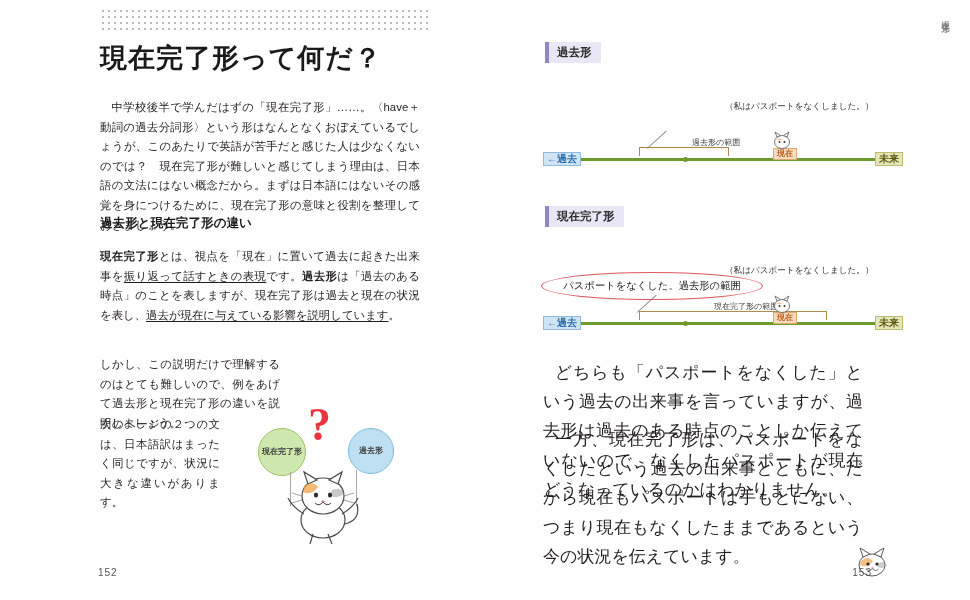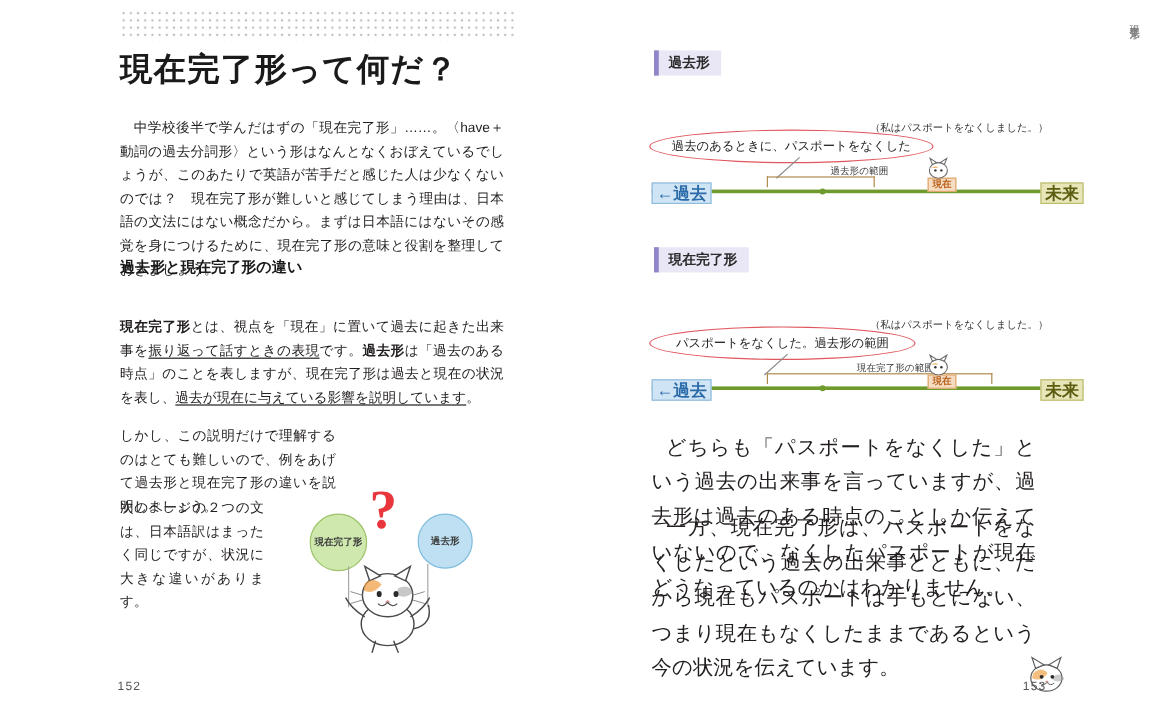--- a/index.html
+++ b/index.html
@@ -65,21 +65,21 @@
 
   .subhead {
     position: absolute;
     left: 100px;
     top: 215px;
     width: 320px;
     font-size: 12.6px;
     font-weight: bold;
     color: #1a1a1a;
   }
-  .para-2 { top: 264px; }
+  .para-2 { top: 247px; }
   .para-3 { top: 355px; width: 180px; }
   .para-4 { top: 415px; width: 120px; }
 
   .bold { font-weight: bold; }
   .ul-line {
     text-decoration: underline;
     text-decoration-thickness: 1px;
     text-underline-offset: 2px;
   }
 
@@ -200,21 +200,21 @@
   .tl-bar {
     position: absolute;
     left: 0; top: 13px;
     height: 3px;
     background: #6f9a2e;
     width: 100%;
   }
   .tl-arrow-l, .tl-arrow-r {
     position: absolute;
     top: 7px;
-    font-size: 14px;
+    font-size: 10px;
     font-weight: bold;
     color: #2b6ba8;
     background: #cfe4f5;
     border: 1px solid #8fbcdd;
     padding: 1px 3px;
     line-height: 1;
   }
   .tl-arrow-l { left: 0; }
   .tl-arrow-r { right: 0; background: #e6e6b8; border-color: #bdbd70; color: #5d5d12; }
   .tl-range {
@@ -351,21 +351,20 @@
 
   <div class="page page-right">
 
     <div class="side-tab">現在完了形</div>
 
     <div class="tab-label" style="left:60px; top:42px;">過去形</div>
 
 
     <div class="jp-gloss" style="left:240px; top:101px;">（私はパスポートをなくしました。）</div>
 
-    <div class="speech-oval" style="left:56px; top:108px; width:215px; height:26px;">過去のあるときに、パスポートをなくした</div>
 
     <div class="leader" style="left:162px; top:148px; width:26px; transform: rotate(-42deg);"></div>
 
     <div class="timeline" style="left:58px; top:145px; width:360px;">
       <div class="tl-bar"></div>
       <div class="tl-arrow-l">←過去</div>
       <div class="tl-arrow-r">未来</div>
       <div class="tl-range" style="left:96px; width:90px;">
         <div class="tl-range-label" style="left:4px;">過去形の範囲</div>
       </div>

